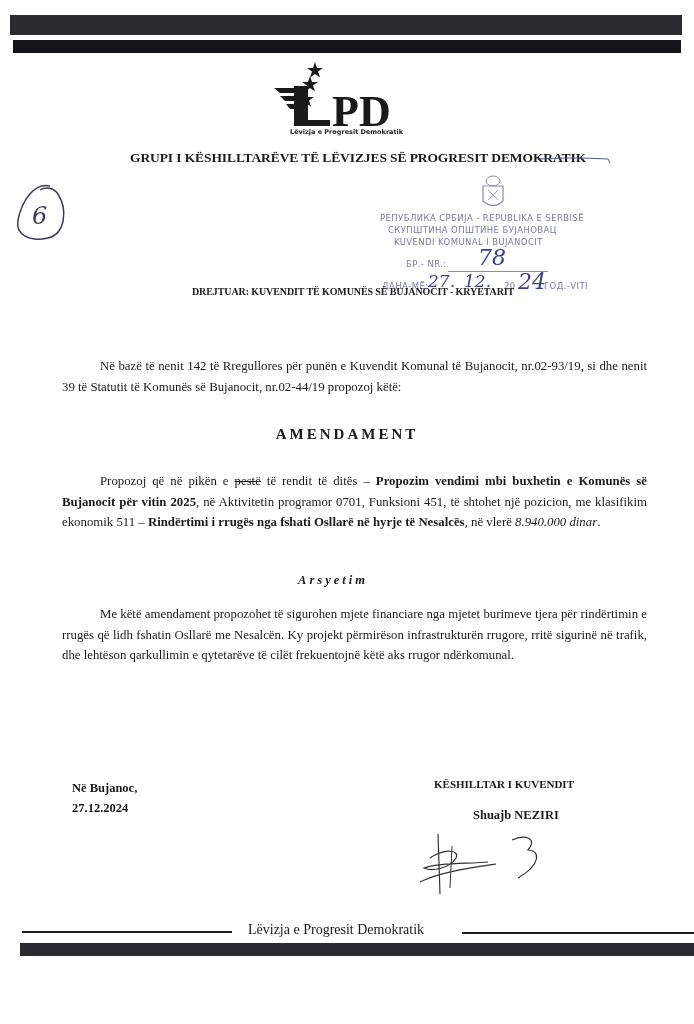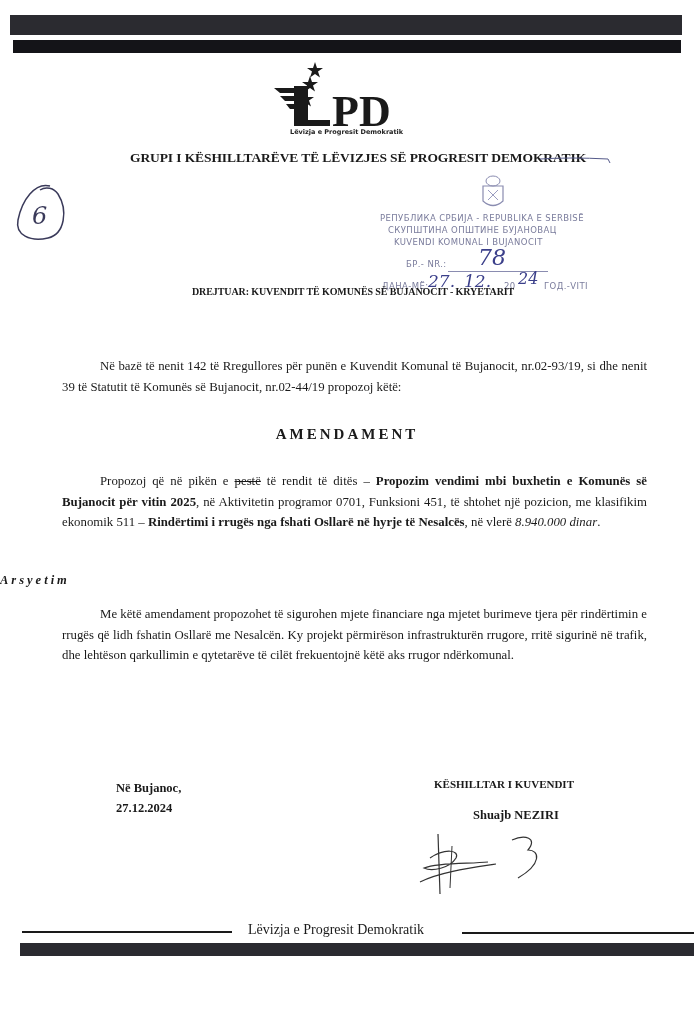--- a/index.html
+++ b/index.html
@@ -26,24 +26,24 @@
     .stamp { position: absolute; left: 380px; top: 175px; width: 220px; height: 120px; color: #7a7c9c; }
     .stamp .line { position: absolute; font-family: "DejaVu Sans", sans-serif; font-size: 8.5px; white-space: nowrap; letter-spacing: 0.4px; }
     .stamp .hand { position: absolute; font-family: "DejaVu Serif", serif; font-style: italic; color: #3b3f8a; font-size: 17px; }
 
     .para { position: absolute; left: 62px; width: 585px; font-size: 12.8px; line-height: 20.5px; text-align: justify; }
     .para .indent { display: inline-block; width: 38px; }
     .p1 { top: 356px; }
     .p2 { top: 471px; }
     .p3 { top: 604px; }
     .title-amend { position: absolute; left: 0; width: 694px; top: 426px; text-align: center; font-weight: bold; font-size: 15px; letter-spacing: 3px; }
-    .title-arsy { position: absolute; left: 0; width: 666px; top: 573px; text-align: left; font-weight: bold; font-style: italic; font-size: 12.5px; letter-spacing: 3px; }
+    .title-arsy { position: absolute; left: 0; width: 666px; top: 573px; text-align: center; font-weight: bold; font-style: italic; font-size: 12.5px; letter-spacing: 3px; }
     .strike { text-decoration: line-through; margin-top: 46px; }
 
-    .sig-left { position: absolute; left: 72px; top: 778px; font-weight: bold; font-size: 12.5px; line-height: 20px; margin-left: 44px; }
+    .sig-left { position: absolute; left: 72px; top: 778px; font-weight: bold; font-size: 12.5px; line-height: 20px; }
     .sig-right-title { position: absolute; left: 434px; top: 778px; font-weight: bold; font-size: 11px; white-space: nowrap; }
     .sig-right-name { position: absolute; left: 473px; top: 808px; font-weight: bold; font-size: 12.5px; white-space: nowrap; text-align: right; }
     .signature { position: absolute; left: 410px; top: 828px; width: 160px; height: 70px; }
 
     .footer-text { position: absolute; left: 248px; top: 922px; font-size: 14px; white-space: nowrap; }
   </style>
 </head>
 <body>
 
 <div class="bar top1"></div>
@@ -87,21 +87,21 @@
   <div class="line" style="left:0;top:38px">РЕПУБЛИКА СРБИЈА - REPUBLIKA E SERBISË</div>
   <div class="line" style="left:8px;top:50px">СКУПШТИНА ОПШТИНЕ БУЈАНОВАЦ</div>
   <div class="line" style="left:14px;top:62px">KUVENDI KOMUNAL I BUJANOCIT</div>
   <div class="line" style="left:26px;top:84px">БР.- NR.:</div>
   <div style="position:absolute;left:68px;top:96px;width:100px;height:1px;background:#8a8cb0"></div>
   <div class="hand" style="left:98px;top:70px;font-size:22px">78</div>
   <div class="line" style="left:2px;top:106px">ДАНА-MË:</div>
   <div class="hand" style="left:48px;top:96px">27.</div>
   <div class="hand" style="left:84px;top:96px">12.</div>
   <div class="line" style="left:124px;top:106px">20</div>
-  <div class="hand" style="left:138px;top:94px;font-size:16px">24</div>
+  <div class="hand" style="left:138px;top:94px;font-size:22px">24</div>
   <div class="line" style="left:164px;top:106px">ГОД.-VITI</div>
 </div>
 
 <div class="heading addressed">DREJTUAR: KUVENDIT TË KOMUNËS SË BUJANOCIT - KRYETARIT</div>
 
 <div class="para p1"><span class="indent"></span><span>Në bazë të nenit 142 të Rregullores për punën e Kuvendit Komunal të Bujanocit, nr.02-93/19, si dhe nenit 39 të Statutit të Komunës së Bujanocit, nr.02-44/19 propozoj këtë:</span></div>
 
 <div class="title-amend">AMENDAMENT</div>
 
 <div class="para p2"><span class="indent"></span><span>Propozoj që në pikën e </span><span class="strike">pestë</span><span> të rendit të ditës – </span><b>Propozim vendimi mbi buxhetin e Komunës së Bujanocit për vitin 2025</b><span>, në Aktivitetin programor 0701, Funksioni 451, të shtohet një pozicion, me klasifikim ekonomik 511 – </span><b>Rindërtimi i rrugës nga fshati Osllarë në hyrje të Nesalcës</b><span>, në vlerë </span><i>8.940.000 dinar</i><span>.</span></div>

